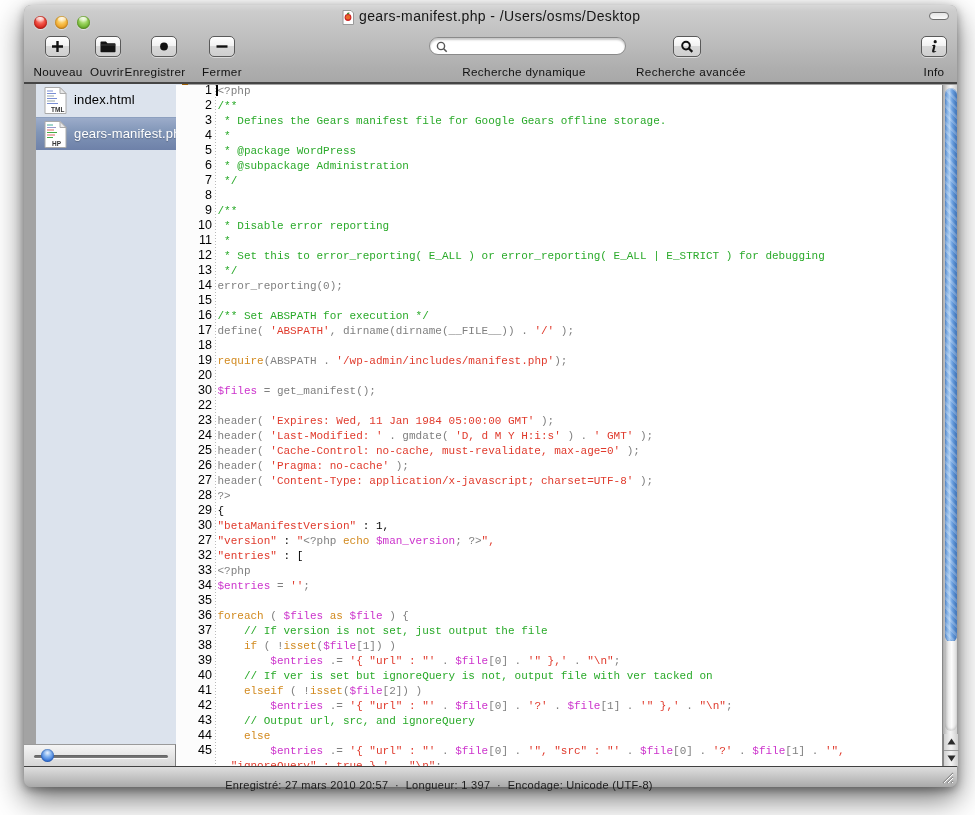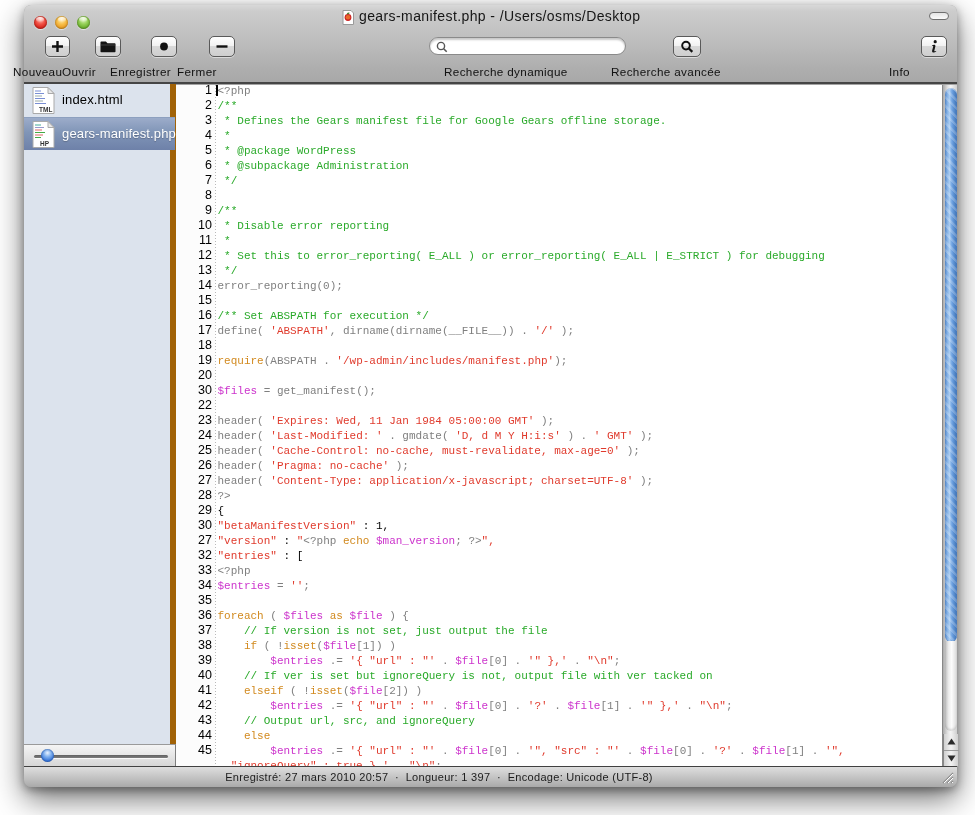--- a/index.html
+++ b/index.html
@@ -12,26 +12,26 @@
 .tl{position:absolute;top:11px;width:13px;height:13px;border-radius:50%}
 .tl:after{content:'';position:absolute;left:2.5px;top:1px;width:8px;height:5px;border-radius:50%;background:linear-gradient(rgba(255,255,255,.9),rgba(255,255,255,.05))}
 .tl.r{left:9.5px;background:radial-gradient(circle at 50% 28%,#ffc0b8 0,#f25448 38%,#e03228 62%,#9c1009 100%);box-shadow:inset 0 0 2px #7c0b05,0 1px 1px rgba(255,255,255,.6)}
 .tl.y{left:31px;background:radial-gradient(circle at 50% 28%,#ffeebe 0,#f8c04a 40%,#eda42e 65%,#a16408 100%);box-shadow:inset 0 0 2px #8a5c0a,0 1px 1px rgba(255,255,255,.6)}
 .tl.g{left:52.5px;background:radial-gradient(circle at 50% 28%,#e0f6c0 0,#95d057 40%,#74b637 65%,#45770e 100%);box-shadow:inset 0 0 2px #35610a,0 1px 1px rgba(255,255,255,.6)}
 .ticon{position:absolute;left:318px;top:5px;width:12px;height:15px}
 .title{position:absolute;left:335px;top:3px;width:330px;height:20px;font-size:14px;color:#161616;letter-spacing:.4px}
 
 .tbtn{position:absolute;top:31px;height:21px;border:1px solid #5a5a5a;border-radius:5px;
  background:linear-gradient(180deg,#fff 0,#f2f2f2 45%,#d8d8d8 50%,#cfcfcf 100%);box-shadow:0 1px 0 rgba(255,255,255,.5)}
-.tlabel{position:absolute;top:59.5px;font-size:11.7px;color:#111;text-align:left;width:90px;letter-spacing:.35px}
+.tlabel{position:absolute;top:59.5px;font-size:11.7px;color:#111;text-align:center;width:90px;letter-spacing:.35px}
 .sfield{position:absolute;left:405px;top:32px;width:197px;height:18px;border-radius:9px;background:#fff;
  border:1px solid #8a8a8a;box-shadow:inset 0 2px 2px rgba(0,0,0,.22)}
 svg{display:block}
 
-.side{position:absolute;left:0;top:79px;width:152px;height:660px;background:#dce3ed;border-right:6px solid #a16207}
+.side{position:absolute;left:12px;top:79px;width:152px;height:660px;background:#dce3ed;border-right:6px solid #a16207}
 .row{position:absolute;left:0;width:151px;height:33px}
 .row .nm{position:absolute;left:38px;top:7.5px;font-size:13px;color:#000;letter-spacing:.15px;white-space:nowrap}
 .row.sel{background:linear-gradient(180deg,#9cacca 0,#8095b7 45%,#6e81a9 100%);border-top:1px solid #8da0bf}
 .row.sel .nm{color:#fff;text-shadow:0 1px 1px rgba(0,0,0,.25)}
 .sbot{position:absolute;left:0;top:739px;width:152px;height:22px;border-top:1px solid #9a9a9a;border-right:1px solid #7e7e7e;
  background:linear-gradient(180deg,#f5f5f5 0,#d6d6d6 100%)}
 .strack{position:absolute;left:10px;top:9.5px;width:134px;height:3.5px;border-radius:2px;background:linear-gradient(180deg,#606060,#7d7d7d);box-shadow:0 1px 0 rgba(255,255,255,.75)}
 .sknob{position:absolute;left:17px;top:4px;width:13px;height:13px;border-radius:50%;
  background:radial-gradient(circle at 50% 30%,#e8f2fe 0,#7fb0ef 35%,#3a77d8 70%,#1c4da6 100%);box-shadow:inset 0 0 2px #123f8c}
 
@@ -48,21 +48,21 @@
 
 .sb{position:absolute;left:918px;top:80px;width:15px;height:681px;background:linear-gradient(90deg,#ababab 0,#e3e3e3 35%,#f5f5f5 55%,#cfcfcf 100%);border-left:1px solid #888}
 .thumb{position:absolute;left:1.5px;top:3px;width:12px;height:554px;border-radius:6px;
  background:repeating-linear-gradient(45deg,rgba(255,255,255,.20) 0 2px,rgba(255,255,255,0) 3px 6px),linear-gradient(90deg,#4d82c4 0,#82afe4 18%,#a9ccf1 38%,#6fa3e2 58%,#4d82c4 85%,#3f71b4 100%);
  box-shadow:inset 0 1px 1px rgba(255,255,255,.5),inset 0 0 1px #2a5da8}
 .sbarrows{position:absolute;left:0;top:649px;width:15px;height:32px;background:linear-gradient(90deg,#cfcfcf,#f3f3f3 50%,#cfcfcf);border-left:1px solid #888}
 .arr{position:absolute;left:0;width:15px;height:16px;font-size:9px;color:#222;text-align:center;line-height:16px}
 
 .status{position:absolute;left:0;top:761px;width:933px;height:21px;border-top:1px solid #414141;border-radius:0 0 7px 7px;
  background:linear-gradient(180deg,#dedede 0,#c2c2c2 55%,#a9a9a9 100%)}
-.stext{position:absolute;left:0;top:4px;width:830px;text-align:center;font-size:11px;color:#1c1c1c;letter-spacing:.3px}
+.stext{position:absolute;left:0;top:12px;width:830px;text-align:center;font-size:11px;color:#1c1c1c;letter-spacing:.3px}
 .grip{position:absolute;right:3px;top:3px;width:14px;height:14px}
 </style></head><body>
 <div class="win">
  <div class="chrome">
   <div class="tl r"></div>
       <div class="tl y"></div>
       <div class="tl g"></div>
   <svg class="ticon" viewBox="0 0 12 15">
         <path d="M1 .5h8l2.5 2.5v11.5h-10.5z" fill="#fff" stroke="#9a9a9a" stroke-width="1"></path>
         <circle cx="6" cy="7.5" r="3.4" fill="#cc2222"></circle>

